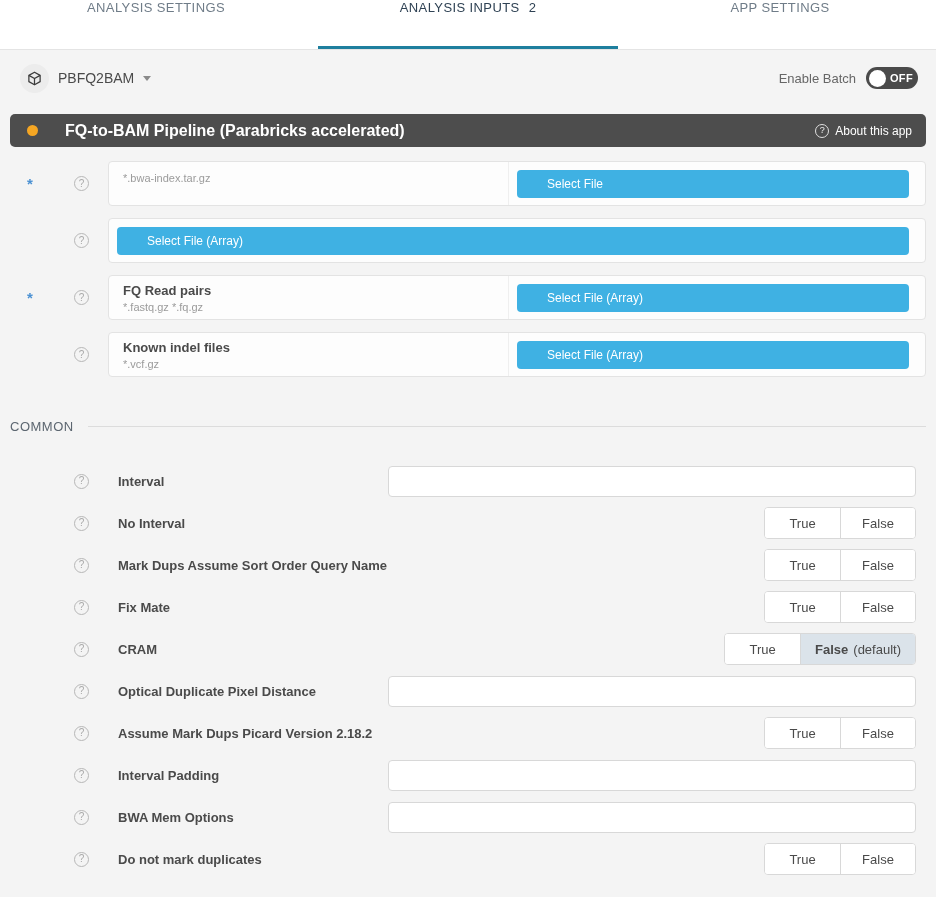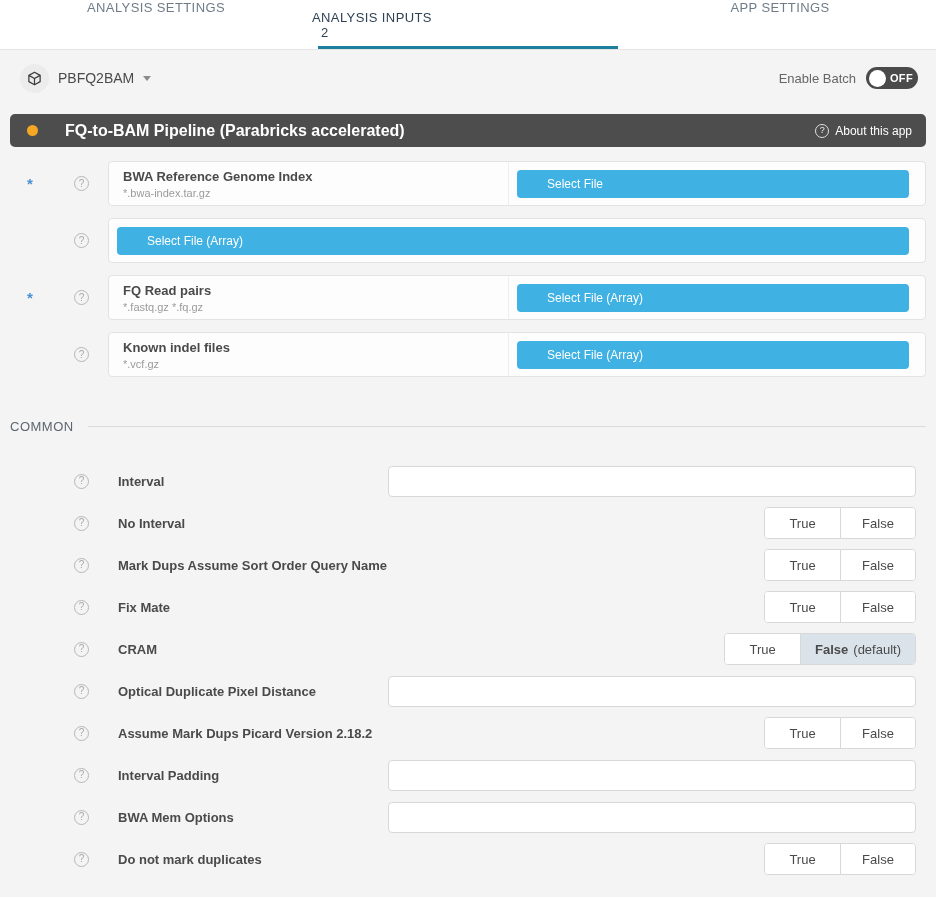--- a/index.html
+++ b/index.html
@@ -9,21 +9,21 @@
     font-family:"Liberation Sans", sans-serif;
     color:#4a4a4a;
     overflow:hidden;
     position:relative;
   }
 
   
   .tabbar { height:50px; background:#fff; border-bottom:1px solid #e4e4e4; display:flex; }
   .tab { flex:1; display:flex; justify-content:center; font-size:13px;
          letter-spacing:.4px; color:#6f7c88; position:relative; cursor:pointer; }
-  .tab.active { color:#2f4254;flex-direction:column; }
+  .tab.active { color:#2f4254; }
   .tab.active::after { content:""; position:absolute; left:6px; right:6px; bottom:0; height:3px; background:#1e7f9e; }
   .tab-count { margin-left:9px; }
 
   
   .app-row { height:56px; display:flex; align-items:center; padding:0 18px 0 20px; }
   .app-icon-circle { width:29px; height:29px; border-radius:50%; background:#ececec;
                      display:flex; align-items:center; justify-content:center; }
   .app-selector { display:flex; align-items:center; cursor:pointer; }
   .app-name { margin-left:9px; font-size:14px; color:#4a4a4a; }
   .caret { margin-left:9px; width:0; height:0; border-left:4px solid transparent;
@@ -136,21 +136,20 @@
 </div>
 
 <div class="file-rows" id="file-rows">
   <div class="file-row">
     <div class="row-gutter">
       <span class="req">*</span>
       <span class="help">?</span>
     </div>
     <div class="card">
       <div class="card-info">
-        <div class="input-label">BWA Reference Genome Index</div>
         <div class="input-patterns">*.bwa-index.tar.gz</div>
       </div>
       <div class="card-action">
         <button class="select-btn">Select File</button>
       </div>
     </div>
   </div>
 
   <div class="file-row">
     <div class="row-gutter">

